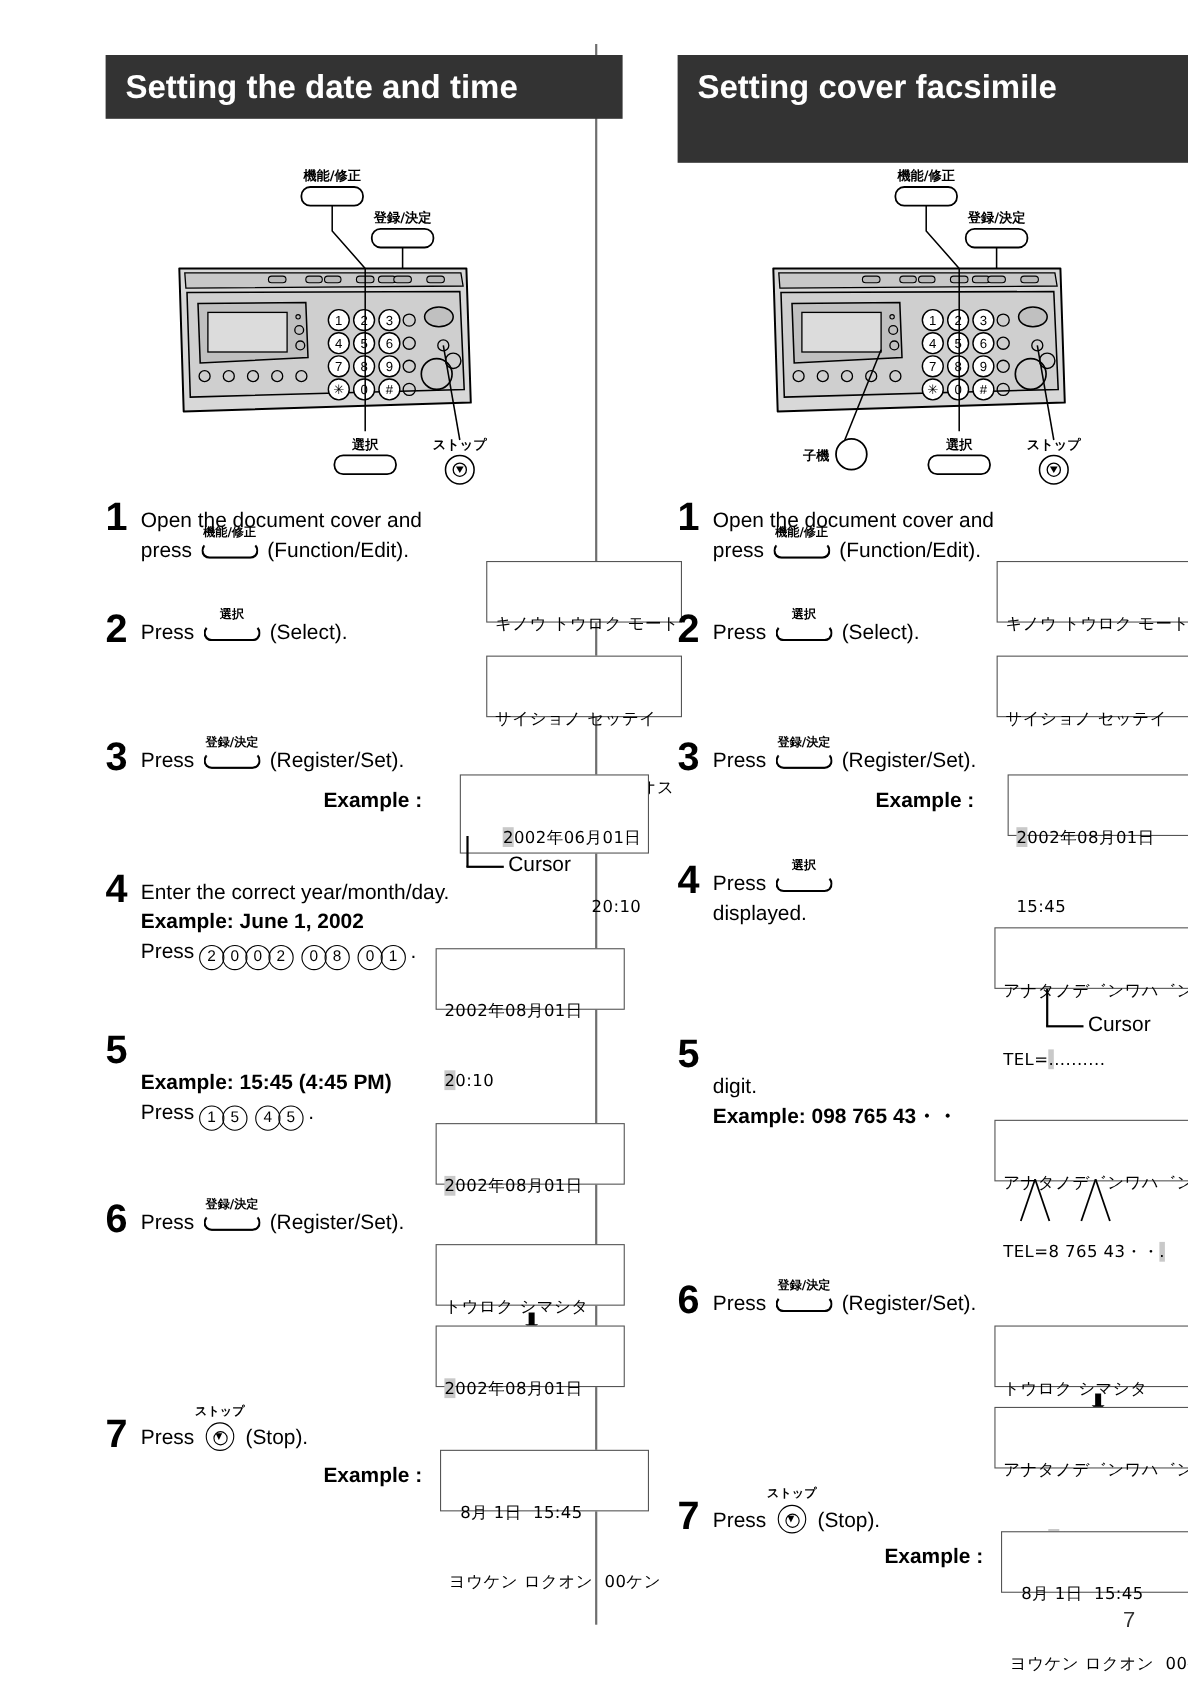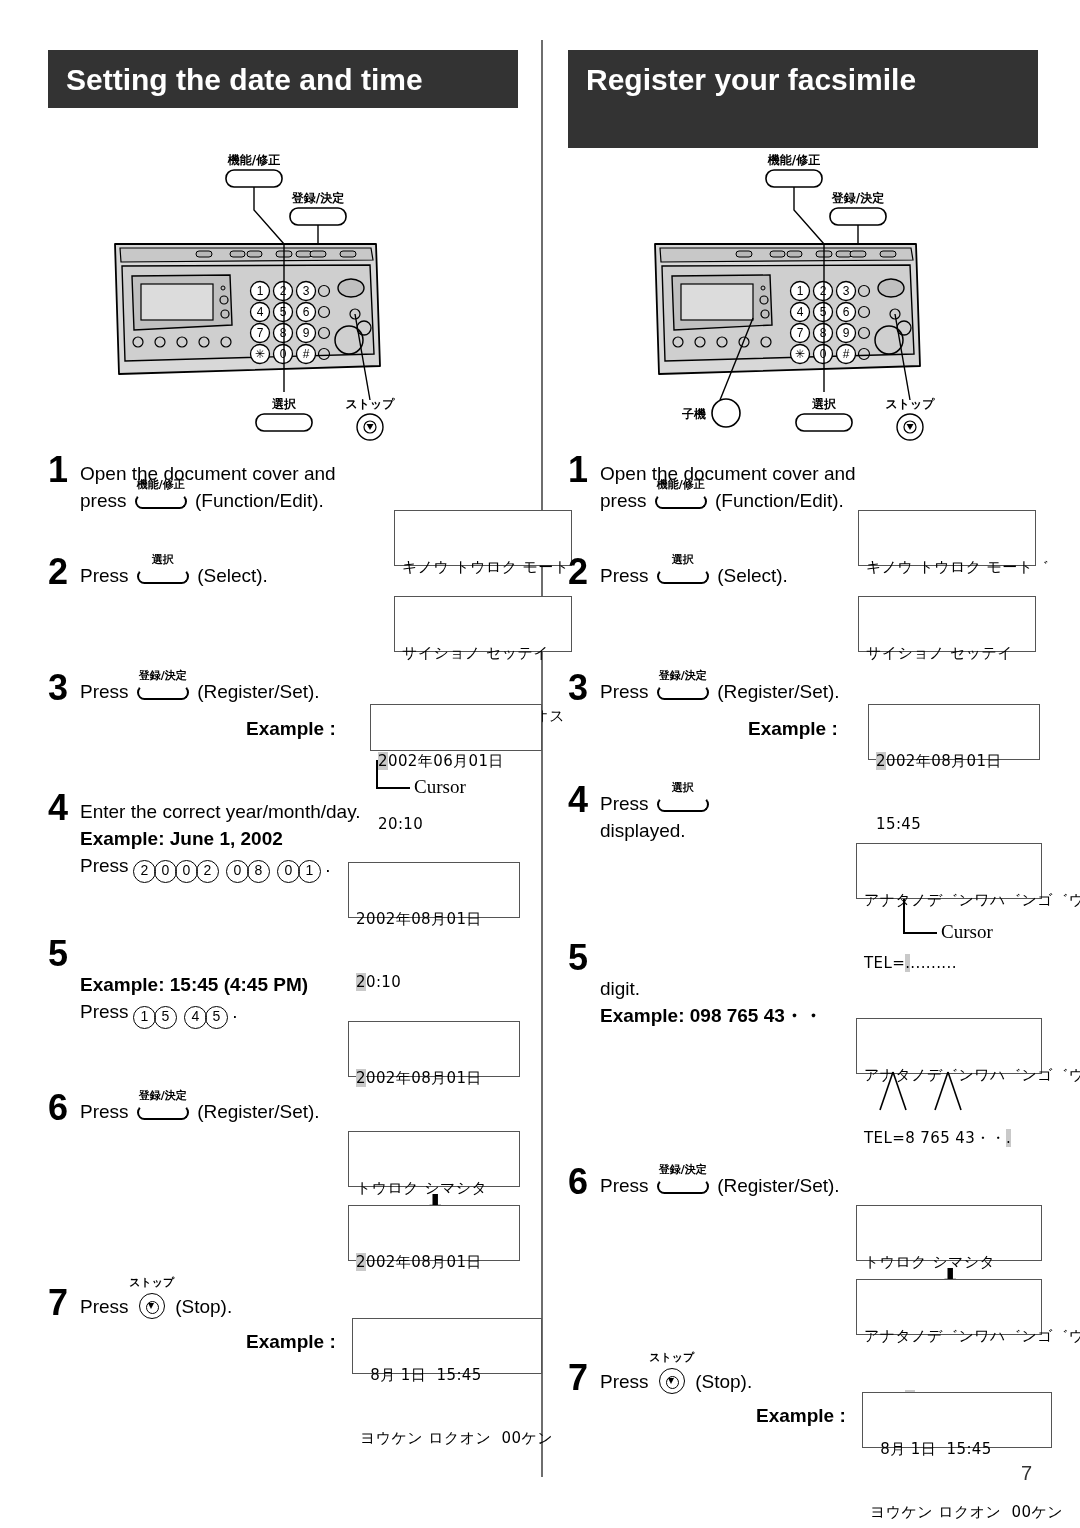--- a/index.html
+++ b/index.html
@@ -8,21 +8,21 @@
     width:1080px;height:1528px;
     background:#ffffff;
     font-family:"Liberation Sans","DejaVu Sans",sans-serif;
     color:#000;
     position:relative;
     overflow:hidden;
   }
   .page{position:relative;width:1080px;height:1528px;}
 
   
-  .col{position:absolute;top:0;width:490px;height:1528px;}
+  .col{position:absolute;top:0;width:490px;height:1528px;margin-left:48px;}
   .col-left{left:48px;}
   .col-right{left:568px;}
 
   .divider{
     position:absolute;left:541px;top:40px;width:2px;height:1437px;
     background:#6e6e6e;
   }
 
   
   .banner{
@@ -114,21 +114,21 @@
     letter-spacing:0.4px;
     white-space:pre;
   }
   .lcd .row{display:block;height:21px;}
   .lcd .right{text-align:right;}
   .cur{background:#c9c9c9;}
 
   .examplelbl{
     position:absolute;font-weight:bold;font-size:19px;
   }
-  .cursorlbl{position:absolute;font-size:19px;font-family:Liberation Serif, serif;}
+  .cursorlbl{position:absolute;font-size:19px;}
 
   
   .lead{position:absolute;background:#000;}
   .lead-v{width:1.6px;}
   .lead-h{height:1.6px;}
 
   
   .arrowdown{
     position:absolute;font-size:22px;line-height:22px;font-weight:bold;
     font-family:"DejaVu Sans",sans-serif;
@@ -296,21 +296,21 @@
         <span class="keycap">
           <span class="jp">登録/決定</span>
           <span class="pill"></span>
         </span>
         <span>(Register/Set).</span>
       </div>
     </div>
 
     <div class="examplelbl" style="left:198px;top:718px;">Example :</div>
 
-    <div class="lcd" style="left:322px;top:704px;width:172px;height:47px;">
+    <div class="lcd" style="left:322px;top:704px;width:172px;height:72px;text-align:right;">
       <span class="row"><span class="cur">2</span><span>002年06月01日</span></span>
       <span class="row"><span>2</span><span>0:10</span></span>
     </div>
 
     <div class="lead lead-v" style="left:328px;top:760px;height:28px;"></div>
     <div class="lead lead-h" style="left:328px;top:787px;width:34px;"></div>
     <div class="cursorlbl" style="left:366px;top:776px;">Cursor</div>
 
     <div class="step" style="position:absolute;left:0;top:798px;width:490px;">
       <span class="stepnum">4</span>
@@ -382,21 +382,21 @@
     <div class="lcd" style="left:304px;top:1318px;width:190px;height:56px;">
       <span class="row">  8月 1日  15:45</span>
       <span class="row">ヨウケン ロクオン  00ケン</span>
     </div>
 
   </div>
 
   <div class="col col-right">
 
     <div class="banner banner-2">
-      <span>Register your facsimile</span><br>
+      <span>Setting cover facsimile</span><br>
     </div>
 
     <div class="fax-wrap fax-2">
       <svg width="330" height="300" viewBox="0 0 330 300">
         <text x="146" y="16" font-size="12" font-weight="bold" font-family="DejaVu Sans, sans-serif" text-anchor="middle">機能/修正</text>
         <rect x="118" y="22" width="56" height="17" rx="8" fill="none" stroke="#000" stroke-width="1.6"></rect>
         <text x="210" y="54" font-size="12" font-weight="bold" font-family="DejaVu Sans, sans-serif" text-anchor="middle">登録/決定</text>
         <rect x="182" y="60" width="56" height="17" rx="8" fill="none" stroke="#000" stroke-width="1.6"></rect>
 
         <path d="M146 39 L146 62 L176 96" fill="none" stroke="#000" stroke-width="1.4"></path>

